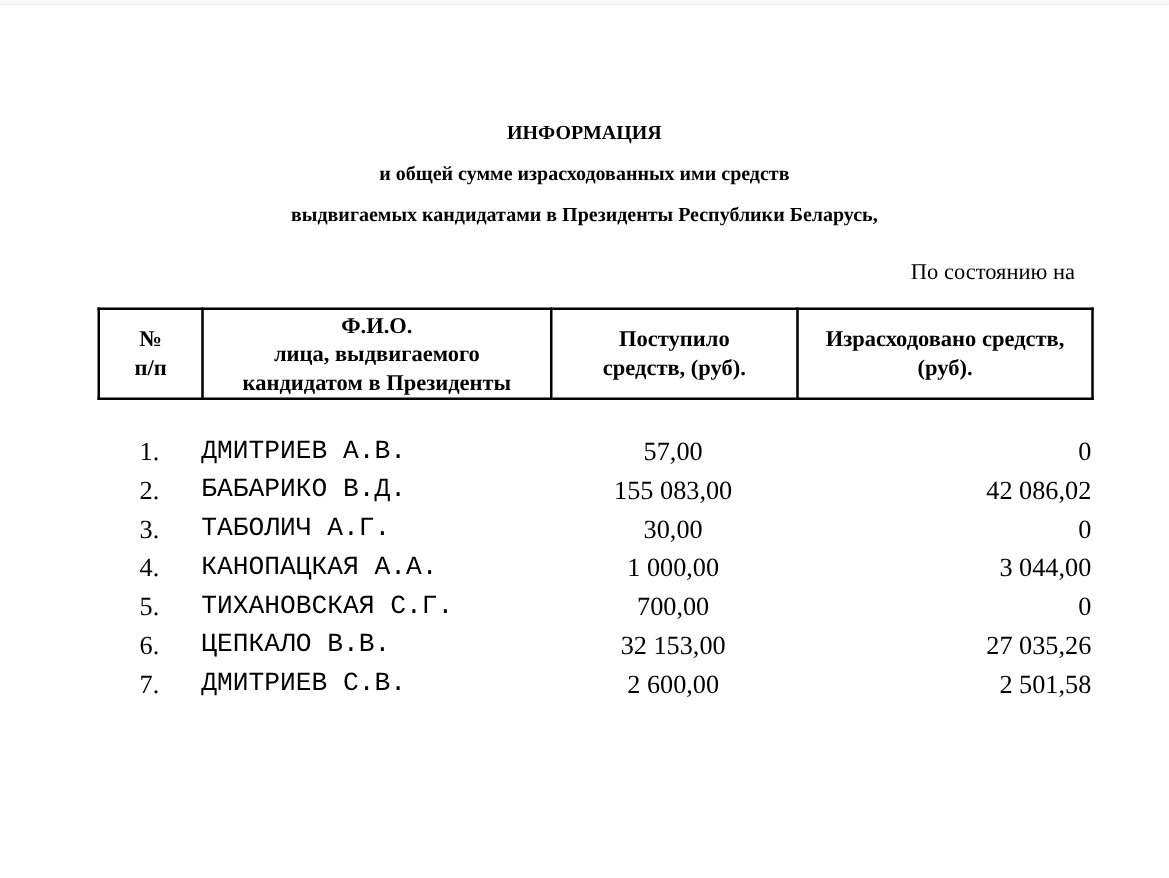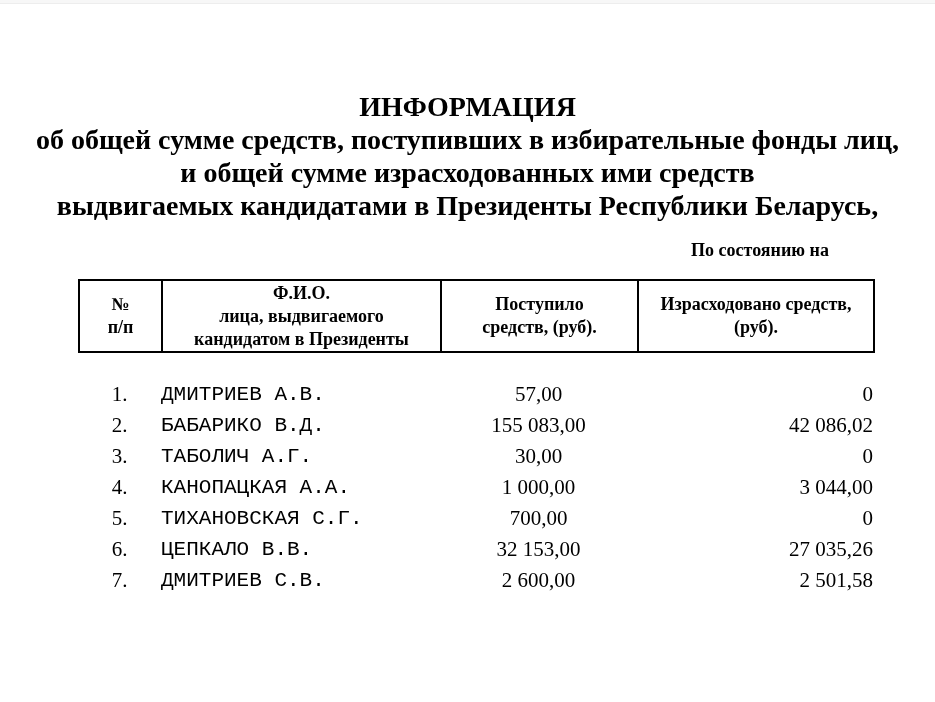--- a/index.html
+++ b/index.html
@@ -17,29 +17,29 @@
   }
   .top-strip {
     height: 3px;
     background: #f7f7f7;
     border-bottom: 1px solid #ededed;
   }
   .title-block {
     margin-top: 86px;
     text-align: center;
     font-weight: bold;
-    font-size: 28px;
+    font-size: 16px;
     line-height: 33px;
     white-space: nowrap;
   }
   .date-block {
     width: 200px;
     margin: 17px 75px 0 auto;
-    text-align: center;
-    font-weight: bold;
+    text-align: right;
+    font-weight: normal;
     font-size: 18px;
     line-height: 23px;
   }
   table.header-table {
     margin: 17px 0 0 78px;
     width: 795px;
     border-collapse: collapse;
     table-layout: fixed;
   }
   table.header-table th {
@@ -75,21 +75,20 @@
   td.cell-recv  { text-align: center; padding-right: 12px; }
   td.cell-spent { text-align: right; padding-right: 10px; }
 </style>
 </head>
 <body>
 
 <div class="top-strip"></div>
 
 <div class="title-block">
   <div>ИНФОРМАЦИЯ</div>
-  <div>об общей сумме средств, поступивших в избирательные фонды лиц,</div>
   <div>и общей сумме израсходованных ими средств</div>
   <div>выдвигаемых кандидатами в Президенты Республики Беларусь,</div>
 </div>
 
 <div class="date-block">
   <div>По состоянию на</div>
 </div>
 
 <table class="header-table">
   <colgroup>

